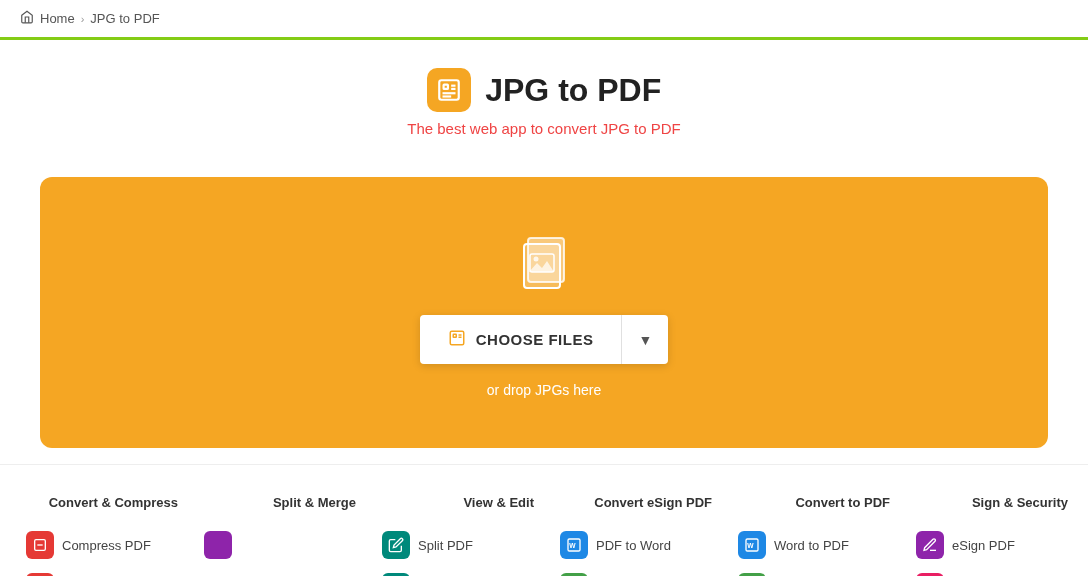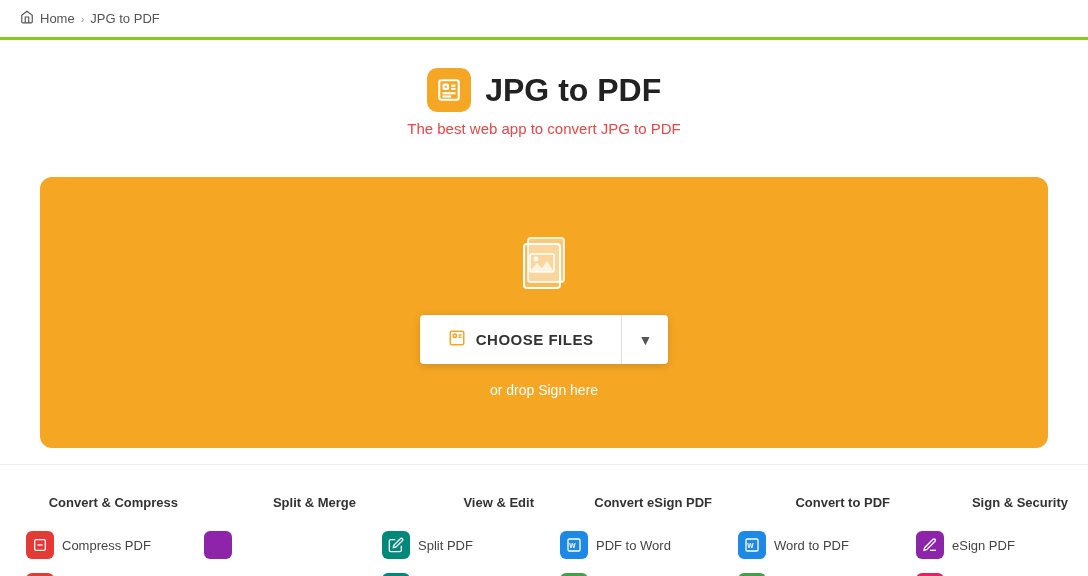--- a/index.html
+++ b/index.html
@@ -165,21 +165,21 @@
             <line x1="14" y1="11" x2="18" y2="11"></line>
           </svg>
         </span>
         <span>CHOOSE FILES</span>
       </button>
       <button class="choose-files-dropdown">
         <span>▼</span>
       </button>
     </div>
 
-    <p class="drop-hint">or drop Sign here</p>
+    <p class="drop-hint">or drop JPGs here</p>
   </div>
 </div>
 
 <div class="tools-section">
   <div class="tools-grid" id="tools-grid">
   <div>
         <div class="tool-category-title">Convert &amp; Compress</div>
         <a href="#" class="tool-item">
           <span class="tool-icon icon-red">
             <svg width="16" height="16" viewBox="0 0 24 24" fill="none" stroke="white" stroke-width="2">

